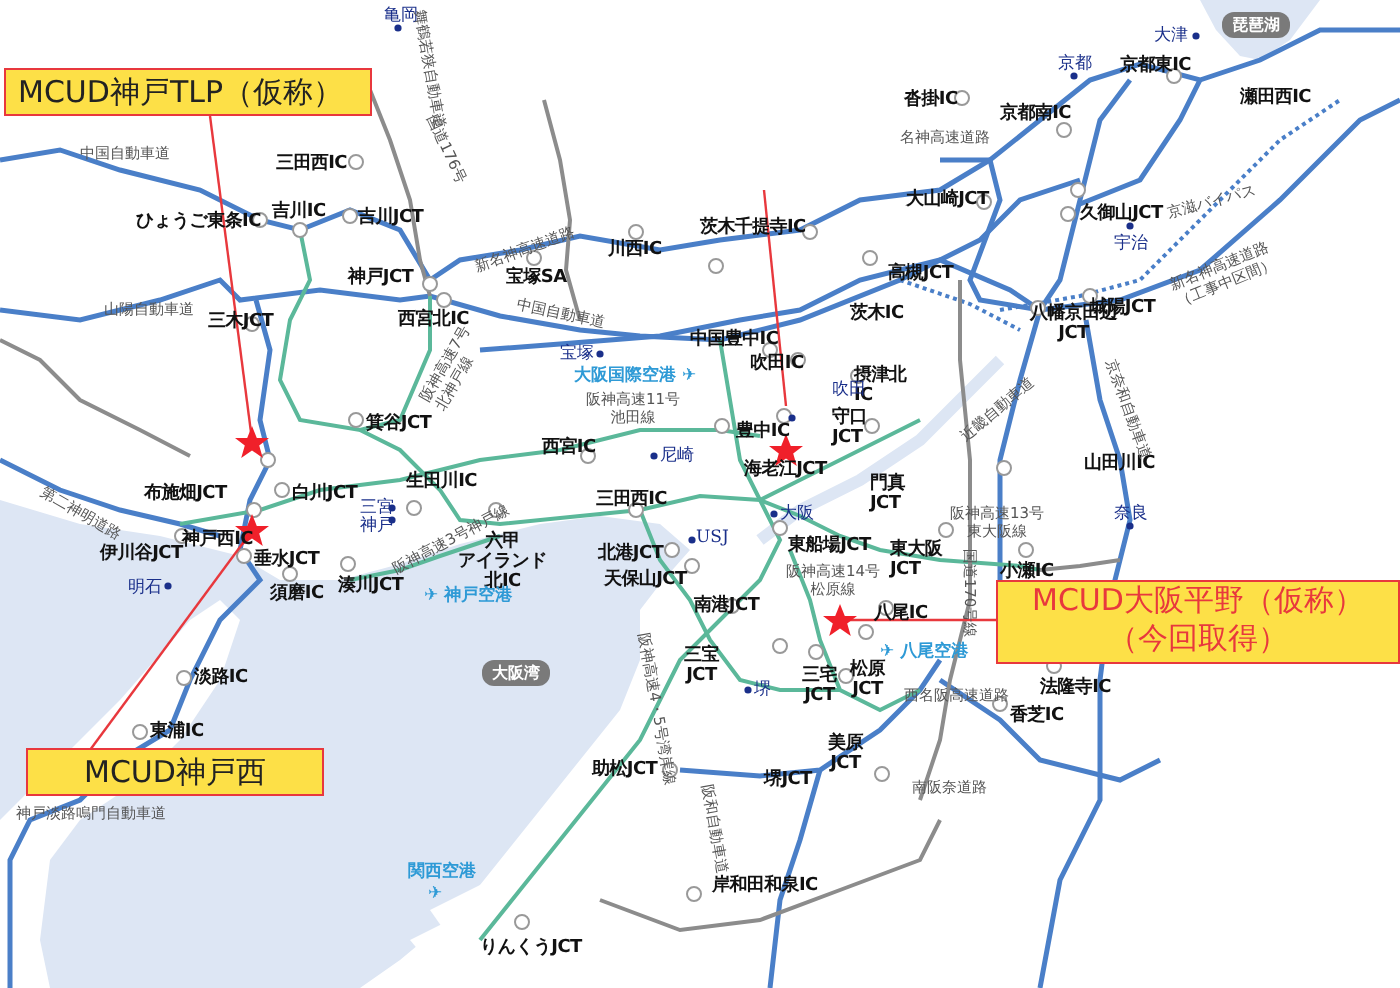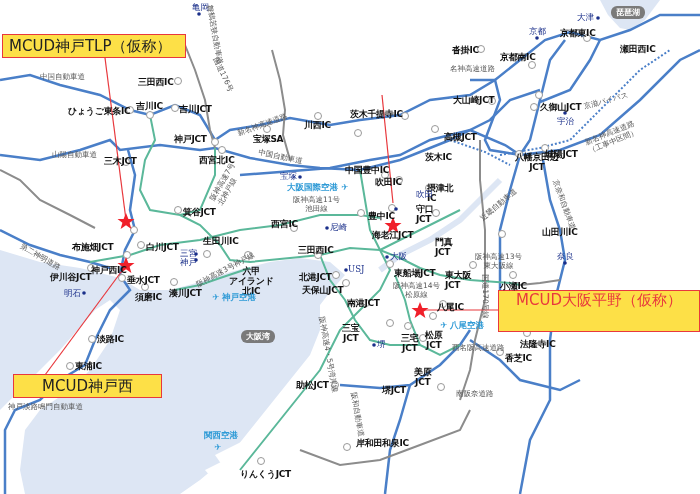--- a/index.html
+++ b/index.html
@@ -158,20 +158,21 @@
         <circle cx="196" cy="260" r="1.8"></circle>
         <circle cx="84" cy="293" r="1.8"></circle>
     <circle cx="374" cy="345" r="1.8"></circle>
         <circle cx="565" cy="263" r="1.8"></circle>
   </g>
 </svg>
 
 <div class="callout" style="left:2px;top:34px;width:170px;">MCUD神戸TLP（仮称）</div>
 <div class="callout red" style="left:498px;top:290px;width:188px;height:40px;">
   <div>MCUD大阪平野（仮称）</div>
+  <div>（今回取得）</div>
 </div>
 <div class="callout" style="left:13px;top:374px;width:135px;text-align:center;">MCUD神戸西</div>
 
 <div class="lbl" style="left:138px;top:77px;">三田西IC</div>
 <div class="lbl" style="left:68px;top:106px;">ひょうご東条IC</div>
 <div class="lbl" style="left:136px;top:101px;">吉川IC</div>
 <div class="lbl" style="left:179px;top:104px;">吉川JCT</div>
 <div class="lbl" style="left:174px;top:134px;">神戸JCT</div>
 <div class="lbl" style="left:104px;top:156px;">三木JCT</div>
 <div class="lbl" style="left:199px;top:155px;">西宮北IC</div>

